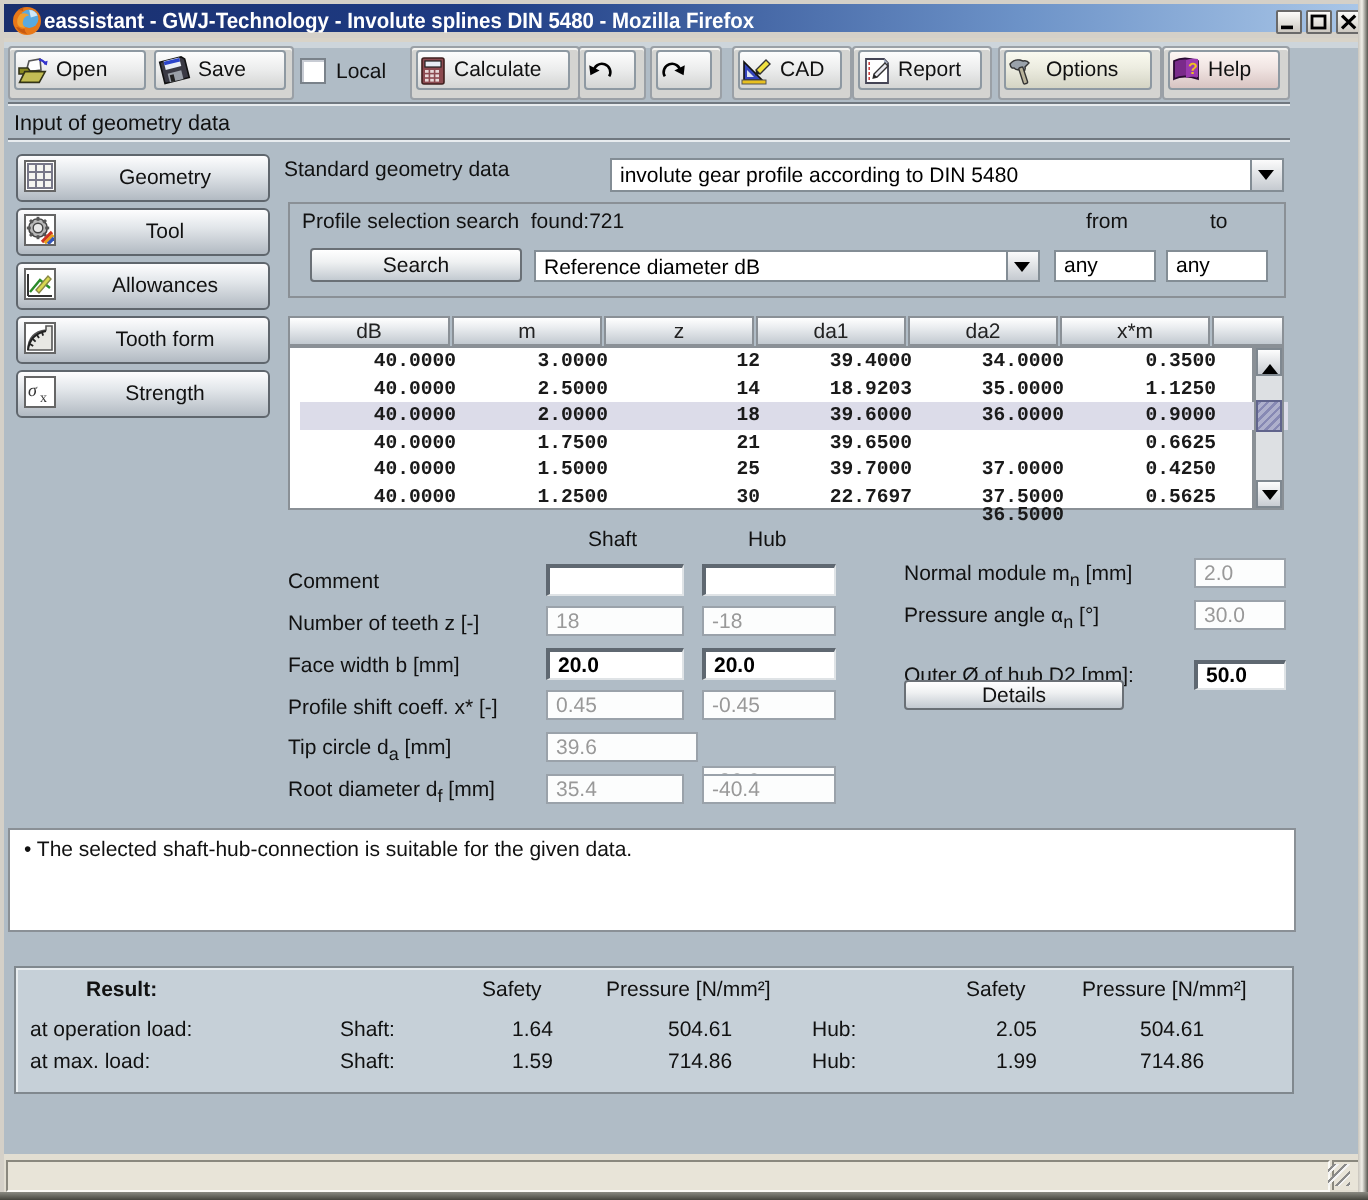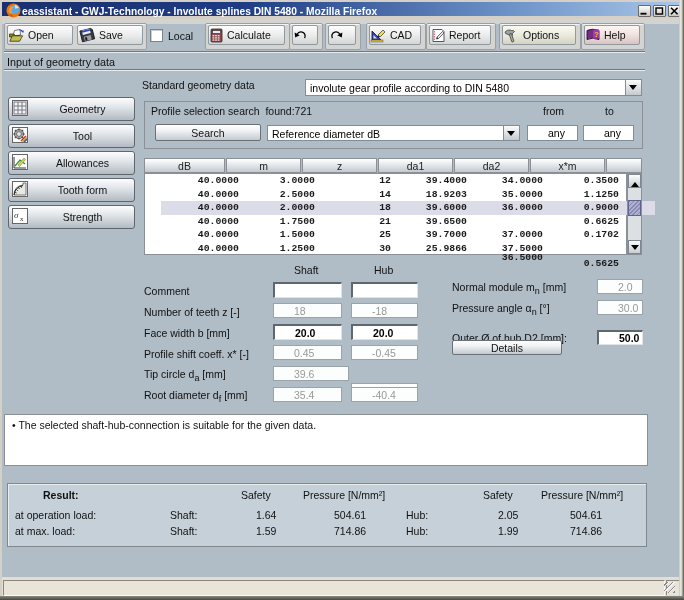--- a/index.html
+++ b/index.html
@@ -18,49 +18,49 @@
 .winbtn svg{display:block;}
 
 .tseg{position:absolute;top:23px;height:25px;background:#d4d4d1;border:1px solid #9aa0a6;border-radius:2px;
  box-shadow:inset 0 1px 0 #f4f4f2;}
 .tbtn{position:absolute;top:25px;height:20px;border:1px solid #8e99a2;border-radius:2px;
  background:linear-gradient(#fdfdfd 0%,#ebecec 50%,#d4d5d4 100%);
  font-size:10.5px;color:#111;display:flex;align-items:center;justify-content:flex-start;gap:3px;box-sizing:border-box;}
 .etch{position:absolute;height:1px;background:#707880;box-shadow:0 1px 0 #e8ecef;}
 
 .navbtn{position:absolute;left:8px;width:125px;height:22px;border:1px solid #5f666d;border-radius:3px;
- background:linear-gradient(#fdfdfe 0%,#e2e6ea 40%,#b2bac2 100%);margin-top:20px;}
+ background:linear-gradient(#fdfdfe 0%,#e2e6ea 40%,#b2bac2 100%);}
 .navbtn .ic{position:absolute;left:3px;top:2px;width:16px;height:16px;background:#fff;
  border:1px solid #666;box-sizing:border-box;}
 .navbtn .tx{position:absolute;left:22px;right:0;top:0;bottom:0;display:flex;
  align-items:center;justify-content:center;font-size:10.5px;color:#111;}
 
 .lbl{position:absolute;font-size:10.5px;color:#111;white-space:nowrap;}
 sub{font-size:9px;vertical-align:-3px;line-height:0;}
 .field{position:absolute;background:#fff;border:1px solid #838d95;font-size:10.5px;color:#000;
- display:flex;align-items:center;padding:0 20px;box-sizing:border-box;}
+ display:flex;align-items:center;padding:0 4px;box-sizing:border-box;}
 .field.dis{color:#999;border:1px solid #9aa2aa;background:#fcfdfd;}
 .field.en{border-top:2px solid #5f6871;border-left:2px solid #5f6871;
  border-right:1px solid #dfe3e6;border-bottom:1px solid #dfe3e6;font-weight:bold;}
 .combo{position:absolute;background:#fff;border:1px solid #838d95;box-sizing:border-box;}
 .combo .ar{position:absolute;right:-1px;top:-1px;bottom:-1px;width:15px;
  background:linear-gradient(#fbfbfb,#c5cad0);border:1px solid #838d95;}
 .combo .ar::after{content:"";position:absolute;left:3px;top:5px;border:4px solid transparent;
  border-top:5px solid #000;}
 .combo .tx{position:absolute;left:4px;top:1.5px;font-size:10.5px;color:#000;white-space:nowrap;}
 .pbtn{position:absolute;border:1px solid #6a7076;border-radius:2px;
  background:linear-gradient(#ffffff 0%,#eff1f2 40%,#c3cad1 100%);
  font-size:10.5px;color:#111;display:flex;align-items:center;justify-content:center;box-sizing:border-box;}
 
 .th{position:absolute;top:158px;height:15px;border:1px solid #8a9096;
  background:linear-gradient(#ffffff,#e8ebee 40%,#c2c9d0);font-size:10.5px;color:#222;
  text-align:center;line-height:14px;box-sizing:border-box;}
 #tdata{position:absolute;left:144px;top:173px;width:483px;height:82px;background:#fff;
  border:1px solid #8a9096;font-family:"Liberation Mono",monospace;font-size:9.8px;font-weight:bold;color:#1a1a1a;box-sizing:border-box;}
-.trow{position:absolute;left:16px;width:100%;height:13.5px;padding-left:13px;}
+.trow{position:absolute;left:5px;width:100%;height:13.5px;padding-left:13px;}
 .trow.hl{background:#dcdce9;}
 .tc{position:absolute;top:0;height:13.5px;line-height:13.5px;text-align:right;}
 #sbar{position:absolute;left:627px;top:173px;width:15px;height:82px;background:#dde0e3;border:1px solid #8a9096;box-sizing:border-box;}
 .sbtn{position:absolute;left:0px;width:13px;height:14px;background:linear-gradient(#fdfdfd,#c8ccd2);
  border:1px solid #7f8890;box-sizing:border-box;}
 .sbtn::after{content:"";position:absolute;left:2px;}
 #sup::after{top:3px;border:4px solid transparent;border-bottom:5px solid #000;}
 #sdown::after{top:4px;border:4px solid transparent;border-top:5px solid #000;}
 #sthumb{position:absolute;left:0px;top:26px;width:13px;height:16px;box-sizing:border-box;
  border:1px solid #60648c;background:#aeb0cc;
@@ -324,29 +324,29 @@
       <span class="tc" style="left:234px;width:72px;">39.6500</span>
       <span class="tc" style="left:310px;width:72px;margin-top:36px;">36.5000</span>
       <span class="tc" style="left:386px;width:72px;">0.6625</span>
     </div>
   <div class="trow" style="top:54px;">
       <span class="tc" style="left:0;width:78px;">40.0000</span>
       <span class="tc" style="left:82px;width:72px;">1.5000</span>
       <span class="tc" style="left:158px;width:72px;">25</span>
       <span class="tc" style="left:234px;width:72px;">39.7000</span>
       <span class="tc" style="left:310px;width:72px;">37.0000</span>
-      <span class="tc" style="left:386px;width:72px;">0.1702</span>
+      <span class="tc" style="left:386px;width:72px;">0.4250</span>
     </div>
   <div class="trow" style="top:67.5px;">
       <span class="tc" style="left:0;width:78px;">40.0000</span>
       <span class="tc" style="left:82px;width:72px;">1.2500</span>
       <span class="tc" style="left:158px;width:72px;">30</span>
-      <span class="tc" style="left:234px;width:72px;">25.9866</span>
+      <span class="tc" style="left:234px;width:72px;">22.7697</span>
       <span class="tc" style="left:310px;width:72px;">37.5000</span>
-      <span class="tc" style="left:386px;width:72px;margin-top:15px;">0.5625</span>
+      <span class="tc" style="left:386px;width:72px;">0.5625</span>
     </div>
 </div>
 <div id="sbar" class="abs">
   <div class="sbtn" id="sup" style="top:0;"></div>
   <div id="sthumb"></div>
   <div class="sbtn" id="sdown" style="bottom:0;"></div>
 </div>
 
 <div class="lbl" style="left:294px;top:264px;">Shaft</div>
 <div class="lbl" style="left:374px;top:264px;">Hub</div>

